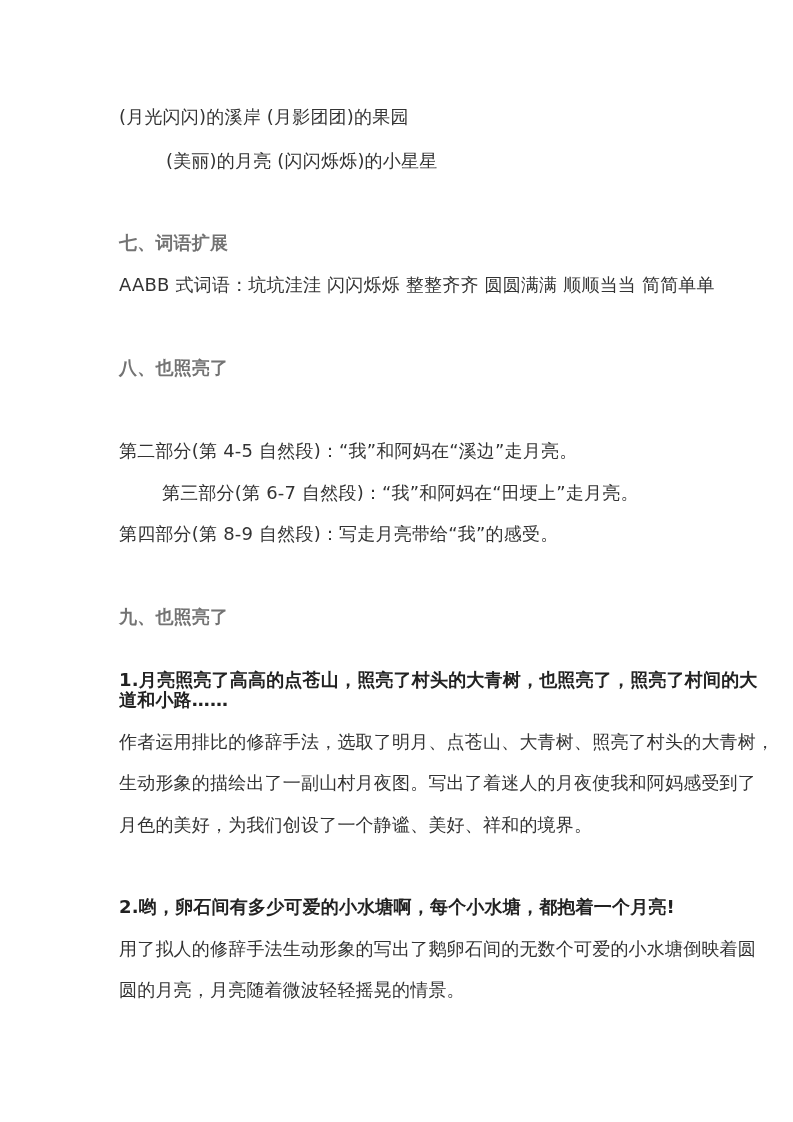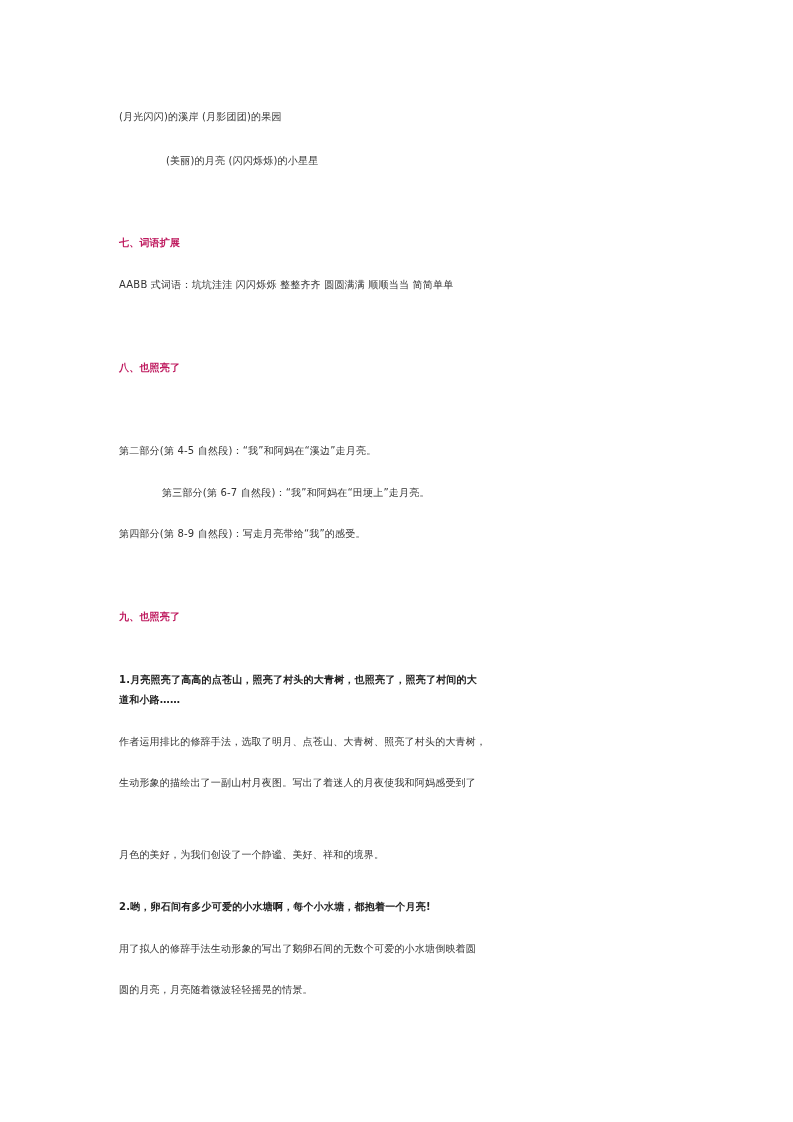--- a/index.html
+++ b/index.html
@@ -18,28 +18,28 @@
     .page {
       position: absolute;
       left: 0;
       top: 0;
       width: 793px;
       height: 1122px;
     }
     .line {
       position: absolute;
       left: 119px;
-      font-size: 10px;
+      font-size: 18px;
       line-height: 20px;
       white-space: nowrap;
       letter-spacing: 0.2px;
     }
     .heading {
       font-weight: bold;
-      color: #be185d;
+      color: #737373;
     }
     .bold {
       font-weight: bold;
       color: #222222;
     }
   </style>
 </head>
 <body>
 
 <div class="page">
@@ -54,19 +54,19 @@
   <div class="line" style="top:441px;">第二部分(第 4-5 自然段)：“我”和阿妈在“溪边”走月亮。</div>
   <div class="line" style="top:483px;margin-left:43px;">第三部分(第 6-7 自然段)：“我”和阿妈在“田埂上”走月亮。</div>
   <div class="line" style="top:524px;">第四部分(第 8-9 自然段)：写走月亮带给“我”的感受。</div>
 
   <div class="line heading" style="top:607px;">九、也照亮了</div>
 
   <div class="line bold" style="top:670px;">1.月亮照亮了高高的点苍山，照亮了村头的大青树，也照亮了，照亮了村间的大</div>
   <div class="line bold" style="top:690px;">道和小路……</div>
   <div class="line" style="top:732px;">作者运用排比的修辞手法，选取了明月、点苍山、大青树、照亮了村头的大青树，</div>
   <div class="line" style="top:773px;">生动形象的描绘出了一副山村月夜图。写出了着迷人的月夜使我和阿妈感受到了</div>
-  <div class="line" style="top:845px;">月色的美好，为我们创设了一个静谧、美好、祥和的境界。</div>
+  <div class="line" style="top:815px;">月色的美好，为我们创设了一个静谧、美好、祥和的境界。</div>
 
   <div class="line bold" style="top:897px;">2.哟，卵石间有多少可爱的小水塘啊，每个小水塘，都抱着一个月亮!</div>
   <div class="line" style="top:939px;">用了拟人的修辞手法生动形象的写出了鹅卵石间的无数个可爱的小水塘倒映着圆</div>
   <div class="line" style="top:980px;">圆的月亮，月亮随着微波轻轻摇晃的情景。</div>
 
 </div>
 
 </body></html>

